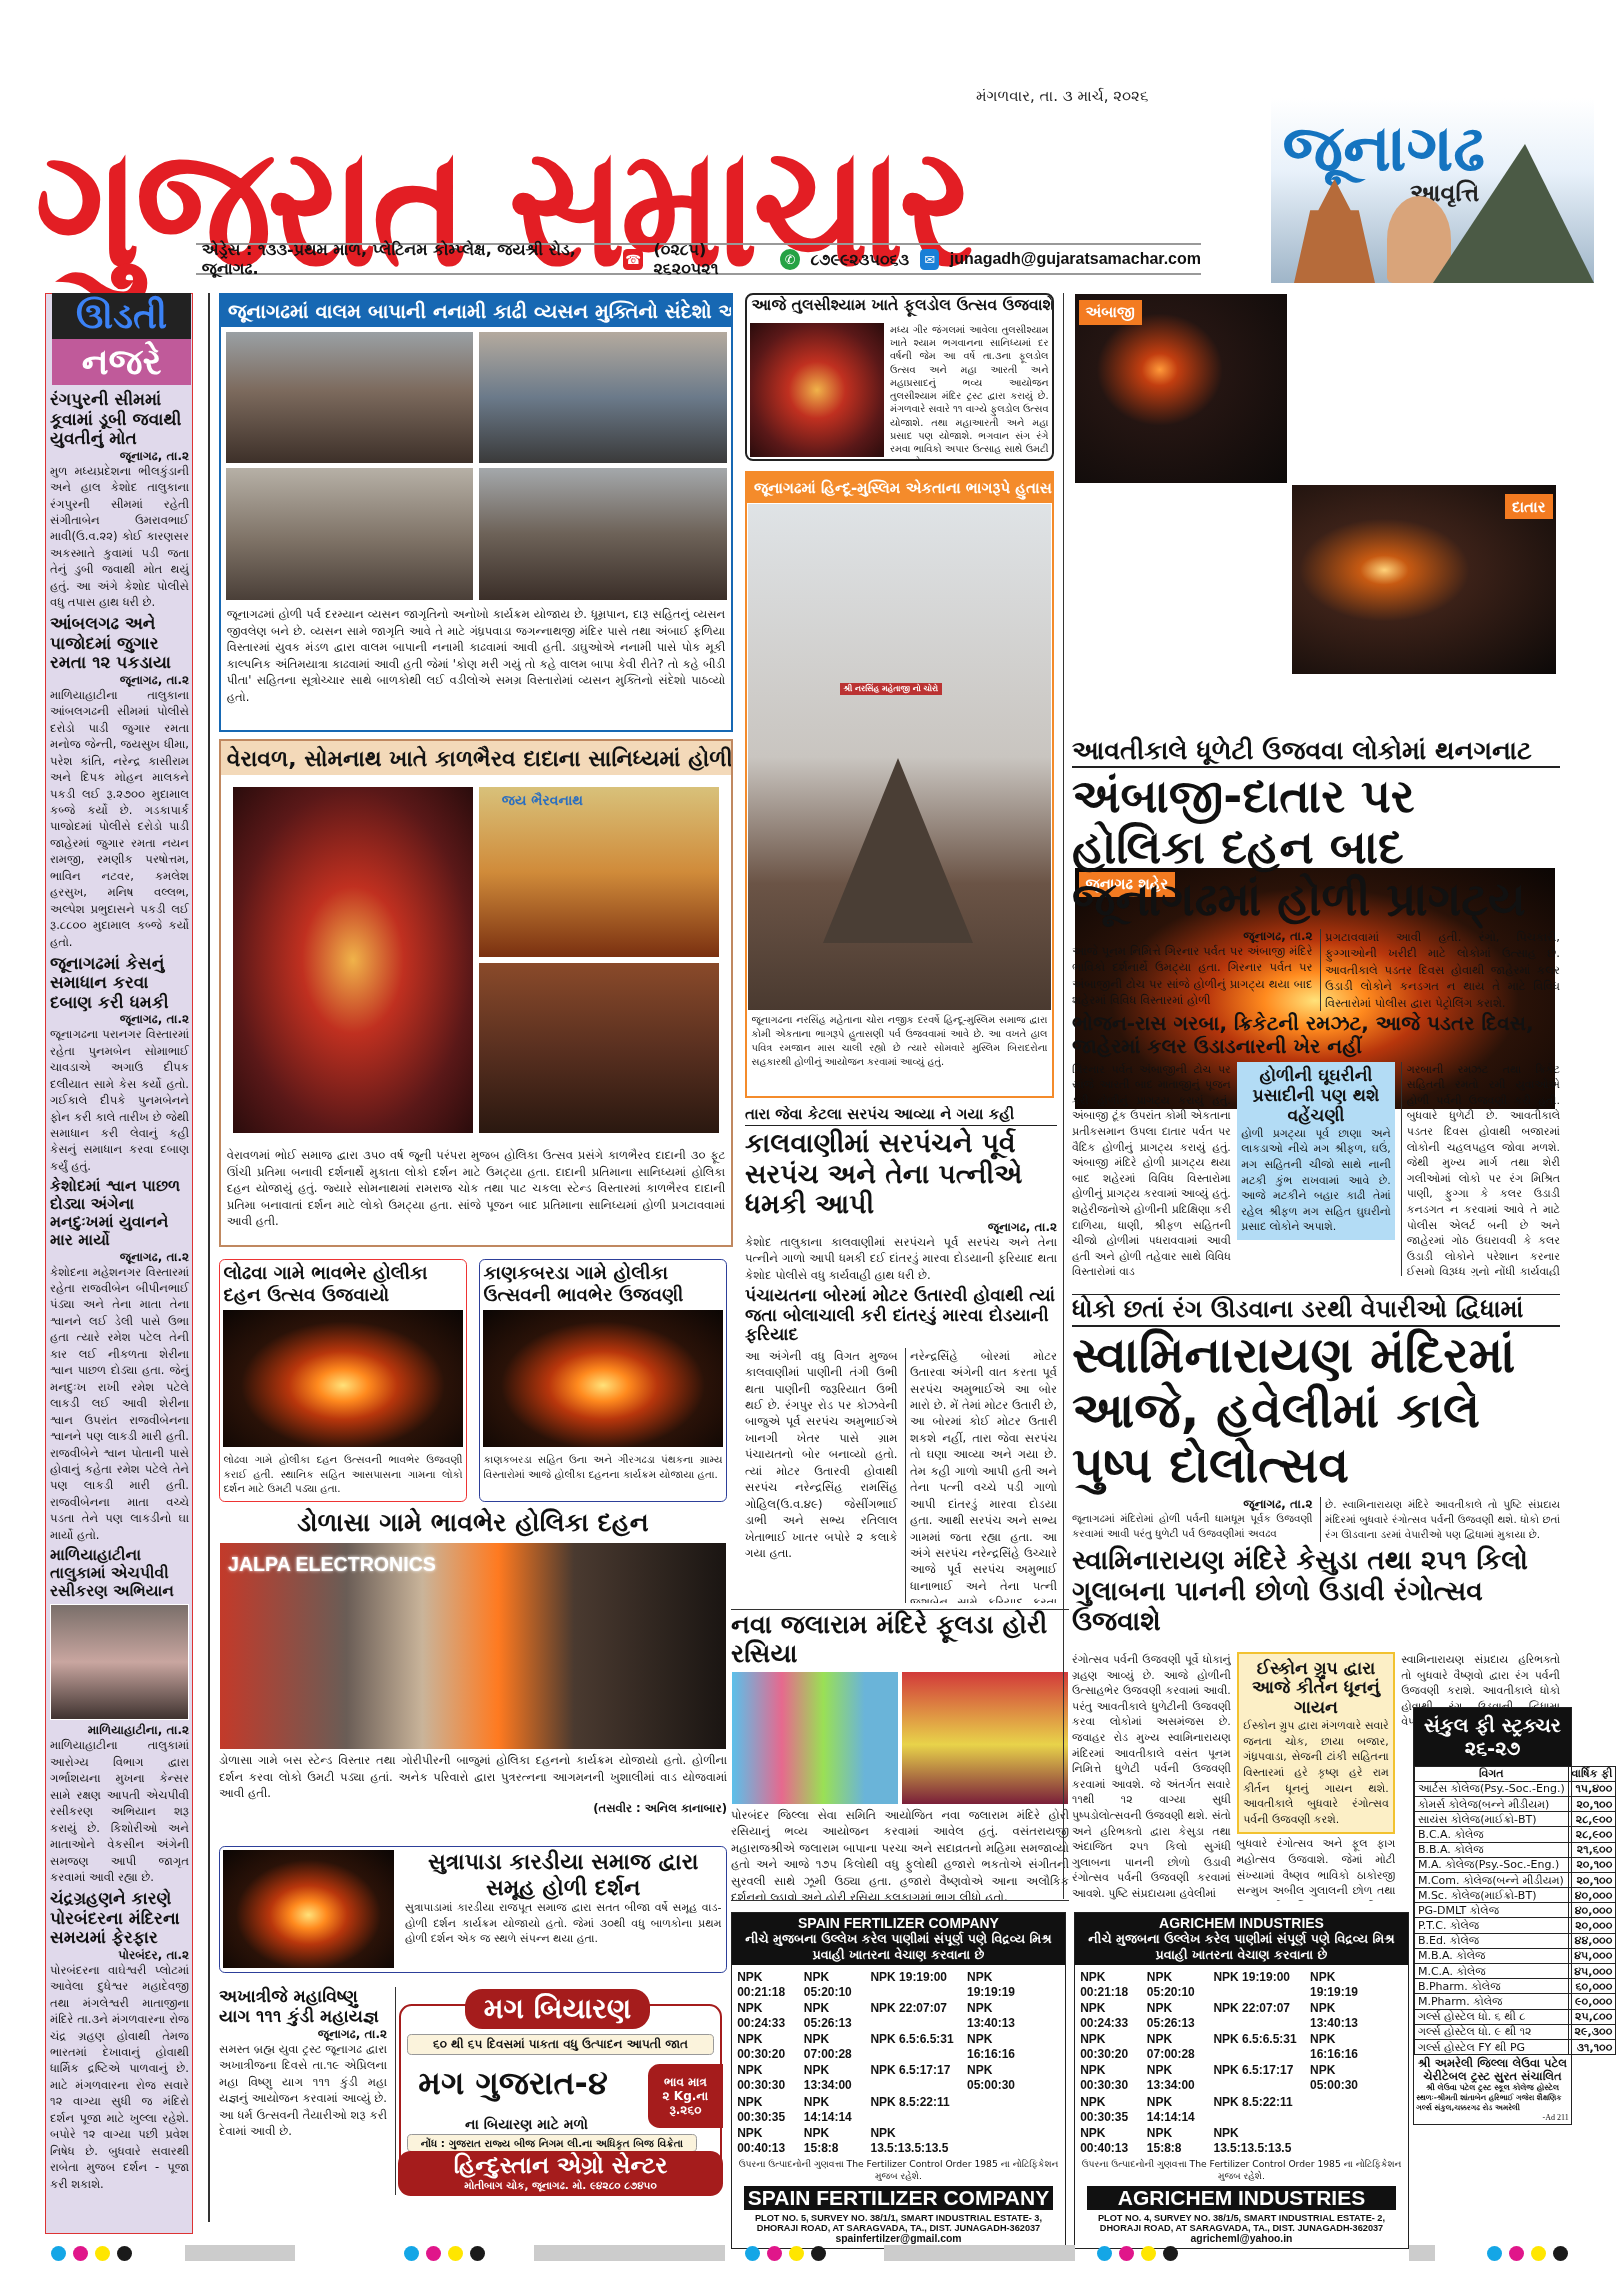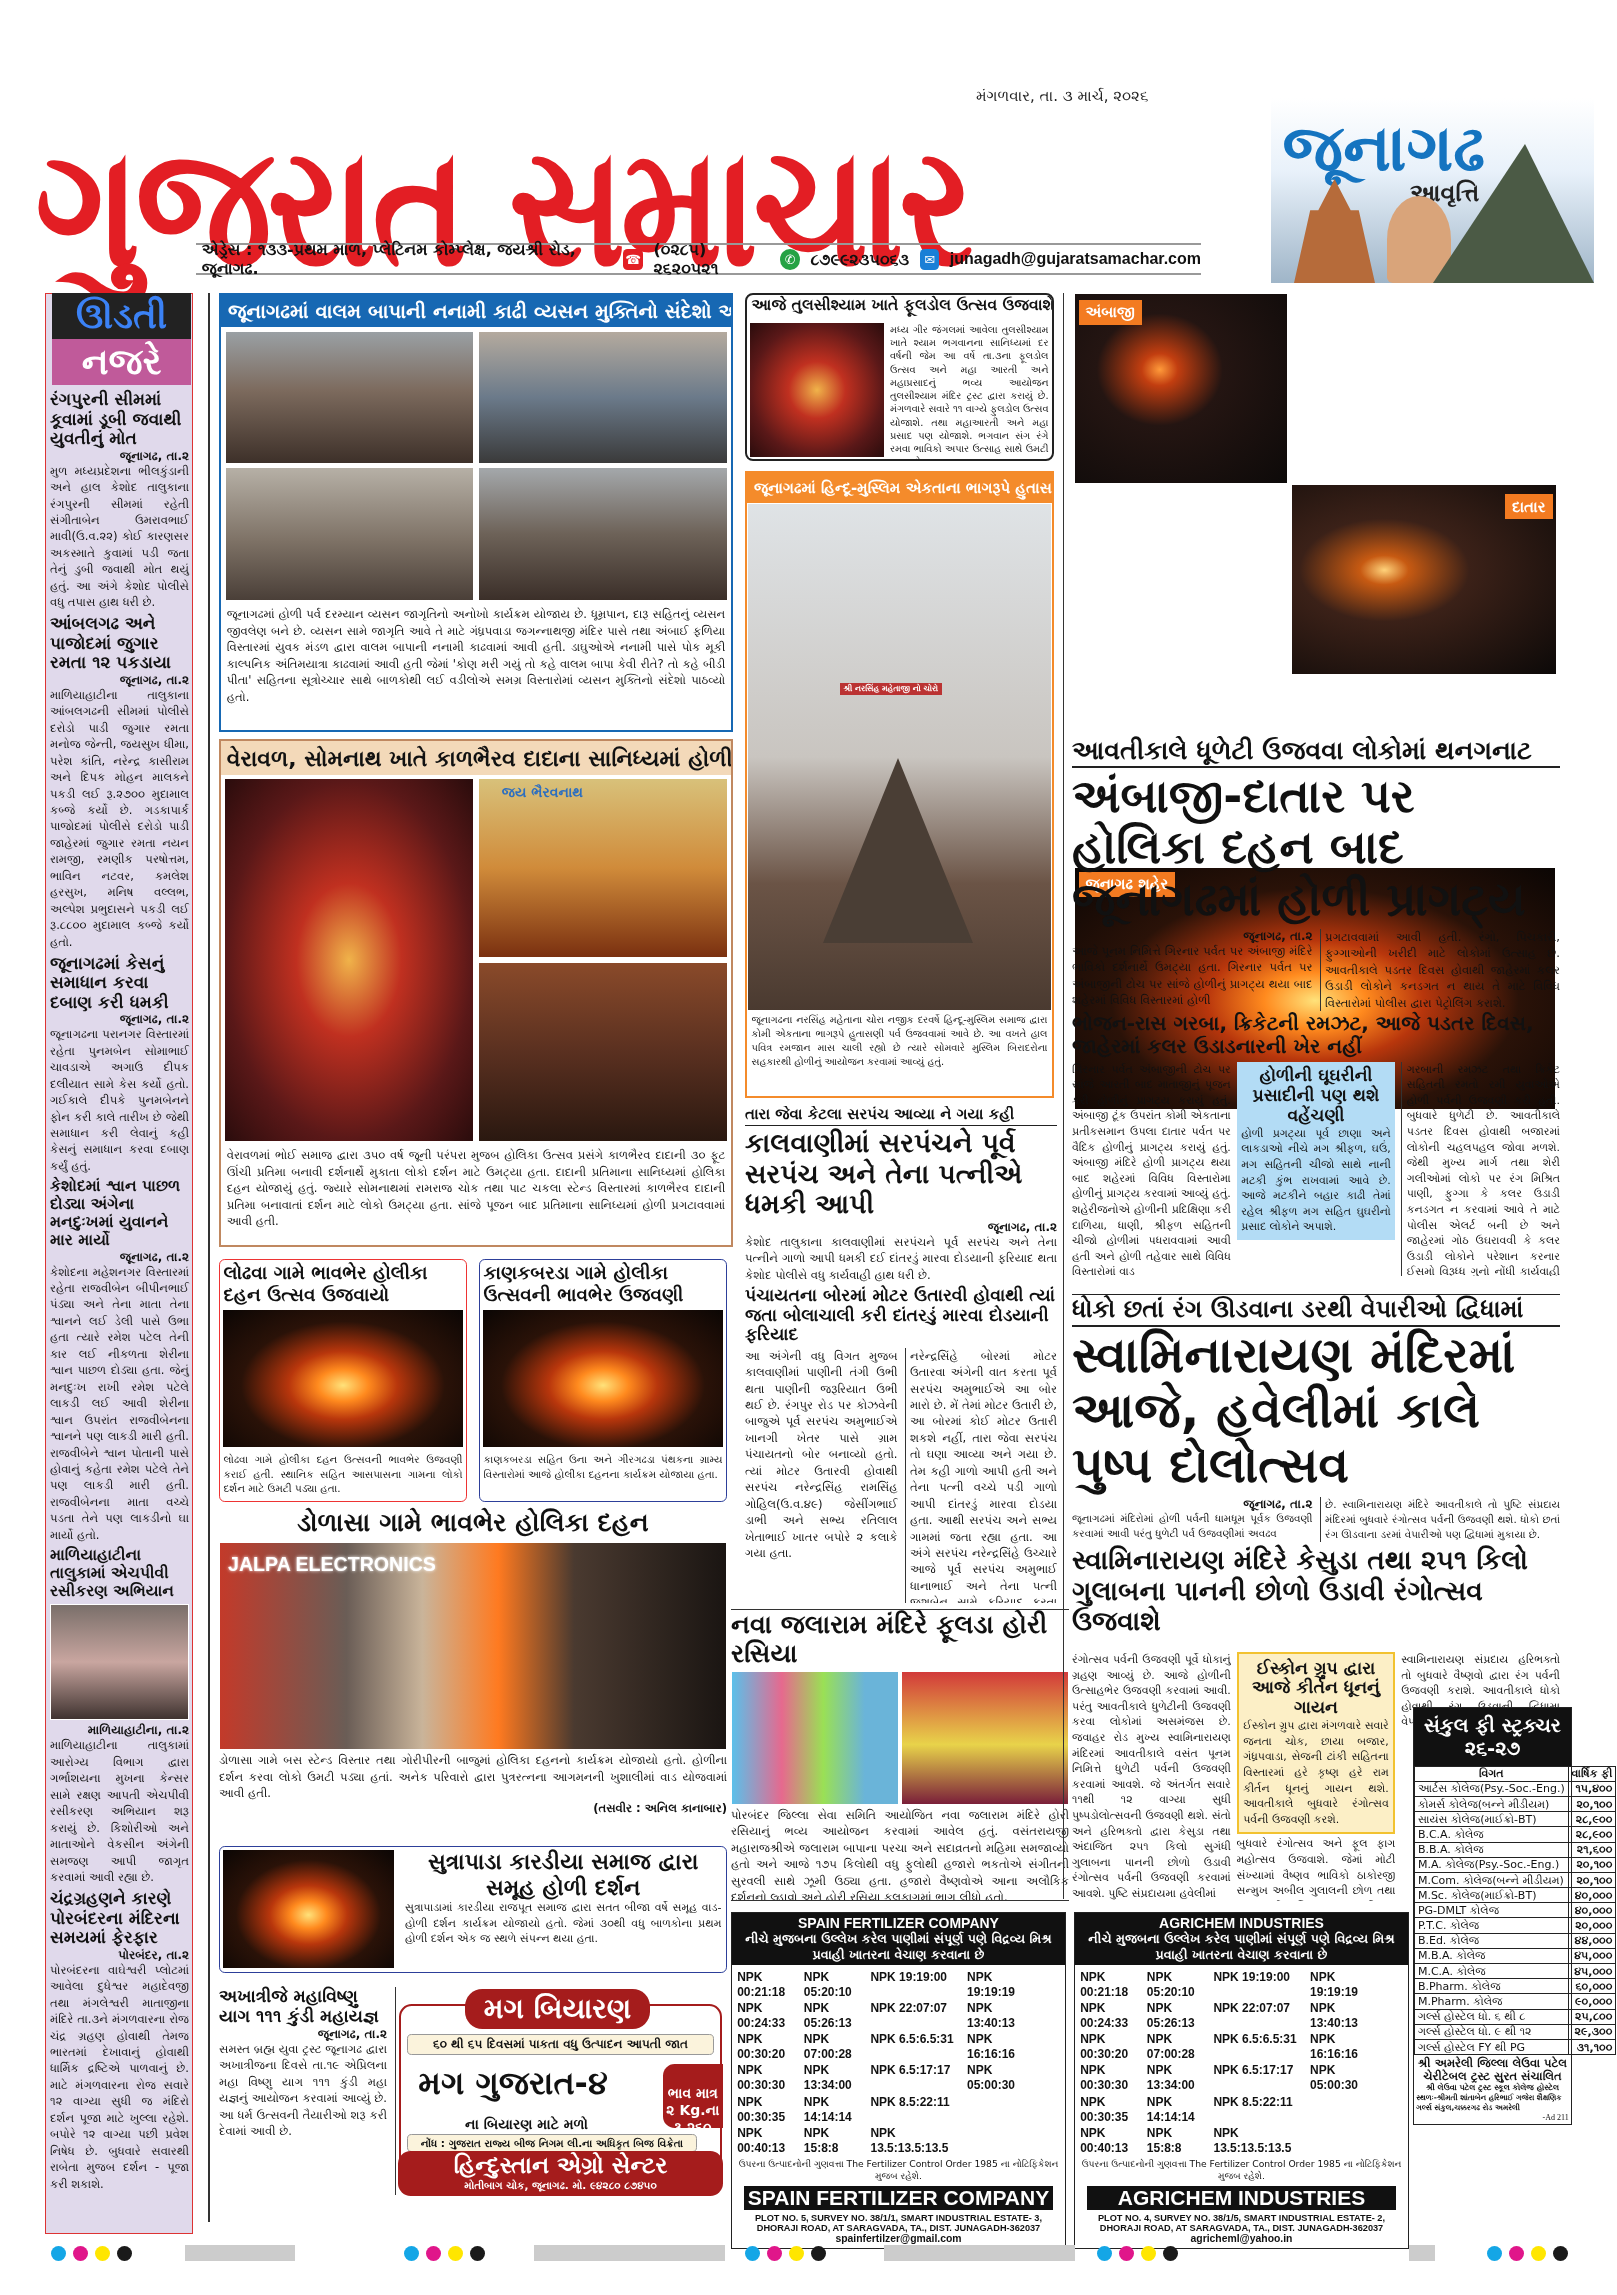--- a/index.html
+++ b/index.html
@@ -120,21 +120,21 @@
     <div class="photo crowd"></div>
     <div class="photo crowd" style="background:linear-gradient(180deg,#b4aa9e,#6b7a8a 50%,#3a3a3a)"></div>
     <div class="photo crowd" style="background:linear-gradient(180deg,#b6b0a6,#7e7266 55%,#4a3f38)"></div>
     <div class="photo crowd" style="background:linear-gradient(180deg,#a4a8ab,#6d6258 50%,#3b2f29)"></div>
   </div>
   <div class="body-txt" style="padding:2.3px 5.8px;font-size:11.6px">જૂનાગઢમાં હોળી પર્વ દરમ્યાન વ્યસન જાગૃતિનો અનોખો કાર્યક્રમ યોજાય છે. ધૂમ્રપાન, દારૂ સહિતનું વ્યસન જીવલેણ બને છે. વ્યસન સામે જાગૃતિ આવે તે માટે ગંધ્રપવાડા જગન્નાથજી મંદિર પાસે તથા અંબાઈ ફળિયા વિસ્તારમાં યુવક મંડળ દ્વારા વાલમ બાપાની નનામી કાઢવામાં આવી હતી. ડાઘુઓએ નનામી પાસે પોક મૂકી કાલ્પનિક અંતિમયાત્રા કાઢવામાં આવી હતી જેમાં 'કોણ મરી ગયું તો કહે વાલમ બાપા કેવી રીતે? તો કહે બીડી પીતા' સહિતના સૂત્રોચ્ચાર સાથે બાળકોથી લઈ વડીલોએ સમગ્ર વિસ્તારોમાં વ્યસન મુક્તિનો સંદેશો પાઠવ્યો હતો.</div>
 </div>
 
 <div class="abs box-brown" style="left:219px;top:739px;width:514px;height:508px;overflow:hidden">
   <div class="head-tan">વેરાવળ, સોમનાથ ખાતે કાળભૈરવ દાદાના સાનિધ્યમાં હોળી પ્રાગટ્ય</div>
-  <div style="display:grid;grid-template-columns:1fr 1fr;gap:3.5px;padding:3px;height:370px">
+  <div style="display:grid;grid-template-columns:1fr 1fr;gap:3.5px;padding:11px;height:370px">
     <div class="photo temple-photo"></div>
     <div style="display:grid;grid-template-rows:1fr 1fr;gap:3.5px">
       <div class="photo" style="background:linear-gradient(180deg,#d8c17a,#d08b3a 50%,#7a3010)">
         <div style="position:absolute;top:4.6px;left:23px;color:#2d6fbf;font-size:14px;font-weight:bold">જય ભૈરવનાથ</div>
       </div>
       <div class="photo" style="background:linear-gradient(180deg,#8a4a2a,#5a3020 50%,#2a1810)"></div>
     </div>
   </div>
   <div class="body-txt" style="padding:2.3px 5.8px">વેરાવળમાં ભોઈ સમાજ દ્વારા ૩૫૦ વર્ષ જૂની પરંપરા મુજબ હોલિકા ઉત્સવ પ્રસંગે કાળભૈરવ દાદાની ૩૦ ફૂટ ઊંચી પ્રતિમા બનાવી દર્શનાર્થે મુકાતા લોકો દર્શન માટે ઉમટ્યા હતા. દાદાની પ્રતિમાના સાનિધ્યમાં હોલિકા દહન યોજાયું હતું. જ્યારે સોમનાથમાં રામરાજ ચોક તથા પાટ ચકલા સ્ટેન્ડ વિસ્તારમાં કાળભૈરવ દાદાની પ્રતિમા બનાવાતાં દર્શન માટે લોકો ઉમટ્યા હતા. સાંજે પૂજન બાદ પ્રતિમાના સાનિધ્યમાં હોળી પ્રગટાવવામાં આવી હતી.</div>
 </div>
@@ -172,21 +172,21 @@
   <div class="dateline">જૂનાગઢ, તા.૨</div>
   <div class="body-txt">સમસ્ત બ્રહ્મ યુવા ટ્રસ્ટ જૂનાગઢ દ્વારા અખાત્રીજના દિવસે તા.૧૯ એપ્રિલના મહા વિષ્ણુ યાગ ૧૧૧ કુંડી મહા યજ્ઞનું આયોજન કરવામાં આવ્યું છે. આ ધર્મ ઉત્સવની તૈયારીઓ શરૂ કરી દેવામાં આવી છે.</div>
 </div>
 <div class="abs vrule" style="left:395px;top:1987px;height:208px;width:1.2px"></div>
 
 <div class="abs mag-ad" style="left:399px;top:2004px;width:323px;height:191px">
   <div style="position:absolute;left:64px;top:-17.3px;width:185px;height:40px;background:#a51c1c;border-radius:17.3px;color:#fff;font-size:28px;font-weight:bold;text-align:center;line-height:40px">મગ બિયારણ</div>
   <div style="position:absolute;left:5.8px;top:28px;right:5.8px;background:#fbf3dc;border:1.2px solid #999;border-radius:4.6px;font-size:12px;font-weight:bold;text-align:center;padding:2.3px">૬૦ થી ૬૫ દિવસમાં પાકતા વધુ ઉત્પાદન આપતી જાત</div>
   <div style="position:absolute;left:17.3px;top:58px;font-size:32px;font-weight:900">મગ ગુજરાત-૪</div>
   <div style="position:absolute;left:64px;top:110px;font-size:14px;font-weight:bold">ના બિયારણ માટે મળો</div>
-  <div style="position:absolute;right:-2.9px;top:58px;width:60px;height:64px;background:#a51c1c;border-radius:11.6px 0 0 11.6px;color:#fff;text-align:center;font-weight:bold;font-size:14px;padding-top:21px">
+  <div style="position:absolute;right:-2.9px;top:58px;width:75px;height:64px;background:#a51c1c;border-radius:11.6px 0 0 11.6px;color:#fff;text-align:center;font-weight:bold;font-size:12px;padding-top:11px">
     <div>ભાવ માત્ર</div>
     <div>૨ Kg.ના</div>
     <div>રૂ.૨૬૦</div>
   </div>
   <div style="position:absolute;left:5.8px;top:128px;right:23px;background:#fbf3dc;border:1.2px solid #999;border-radius:4.6px;font-size:10.4px;font-weight:bold;text-align:center;padding:1.7px">નોંધ : ગુજરાત રાજ્ય બીજ નિગમ લી.ના અધિકૃત બિજ વિક્રેતા</div>
   <div style="position:absolute;left:-2.9px;right:-2.9px;bottom:-2.9px;height:45px;background:#a51c1c;border-radius:12.7px;color:#fff;text-align:center">
     <div style="font-size:23px;font-weight:bold;line-height:28px">હિન્દુસ્તાન એગ્રો સેન્ટર</div>
     <div style="font-size:10.4px;font-weight:bold">મોતીબાગ ચોક, જૂનાગઢ. મો. ૯૪૨૮૦ ૮૭૪૫૦</div>
   </div>
 </div>

